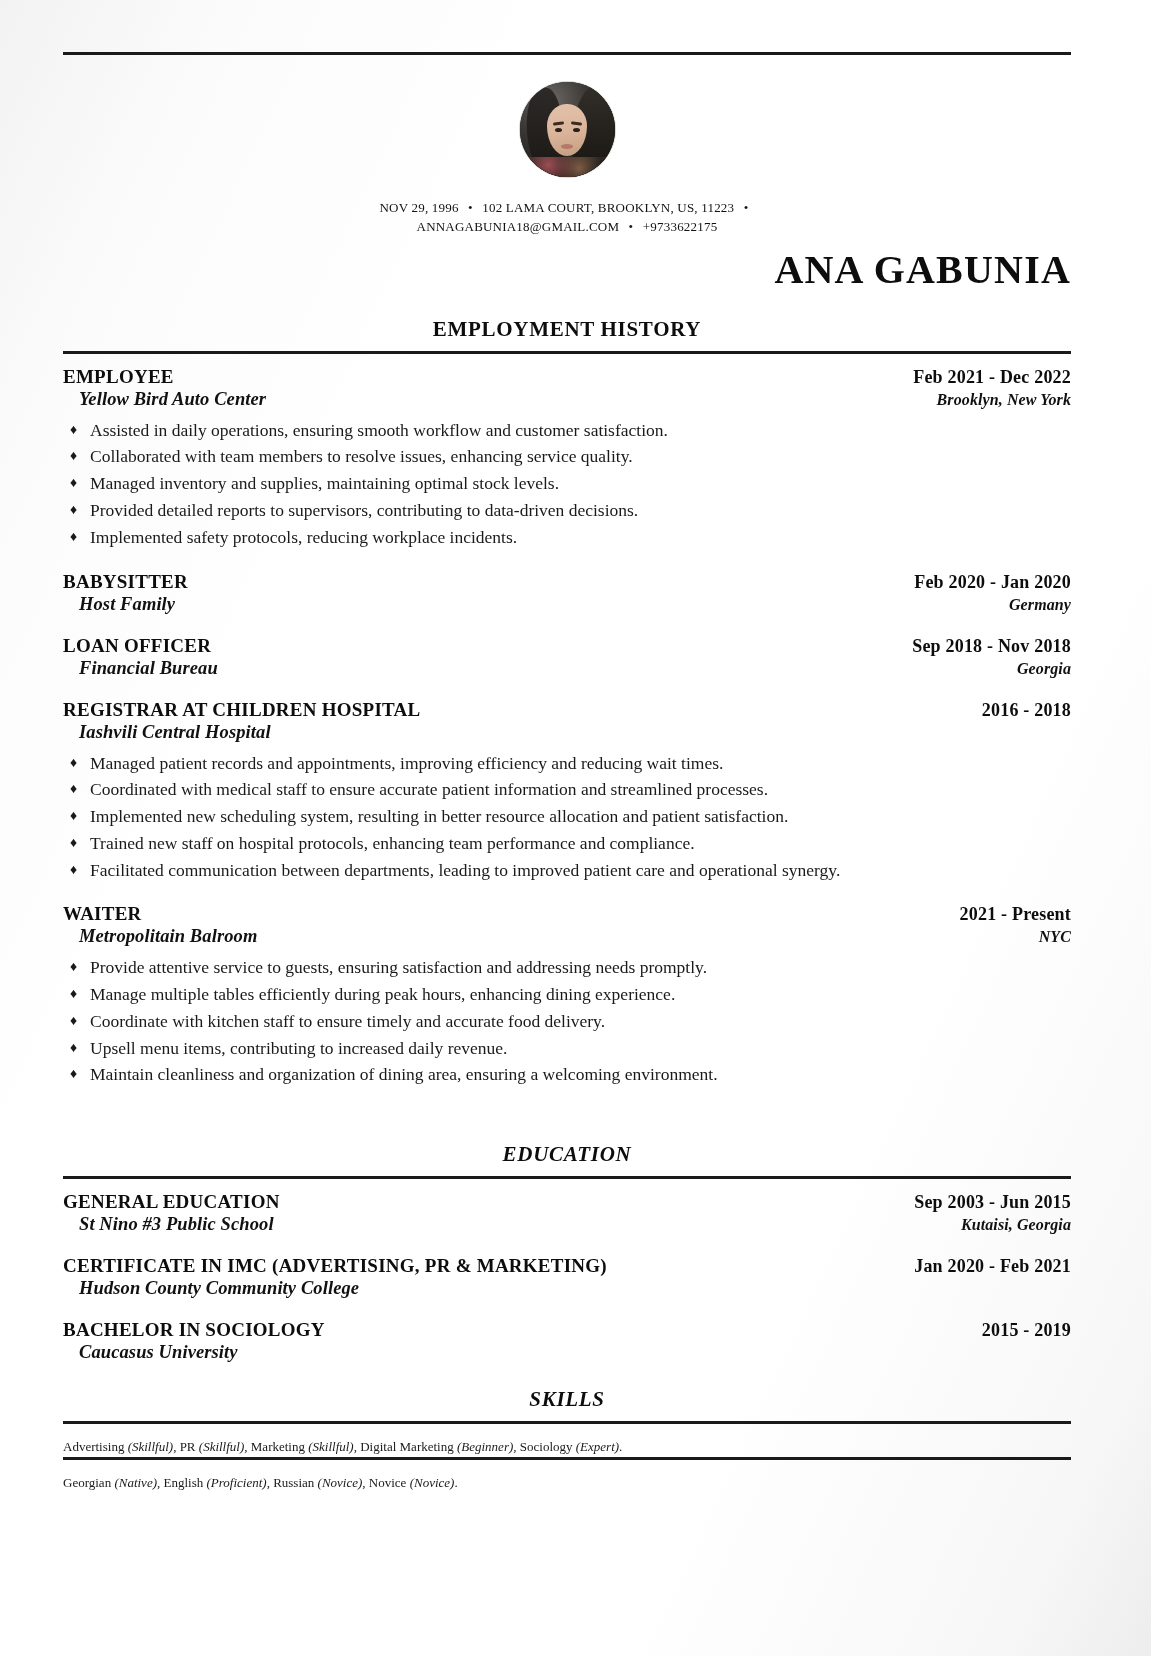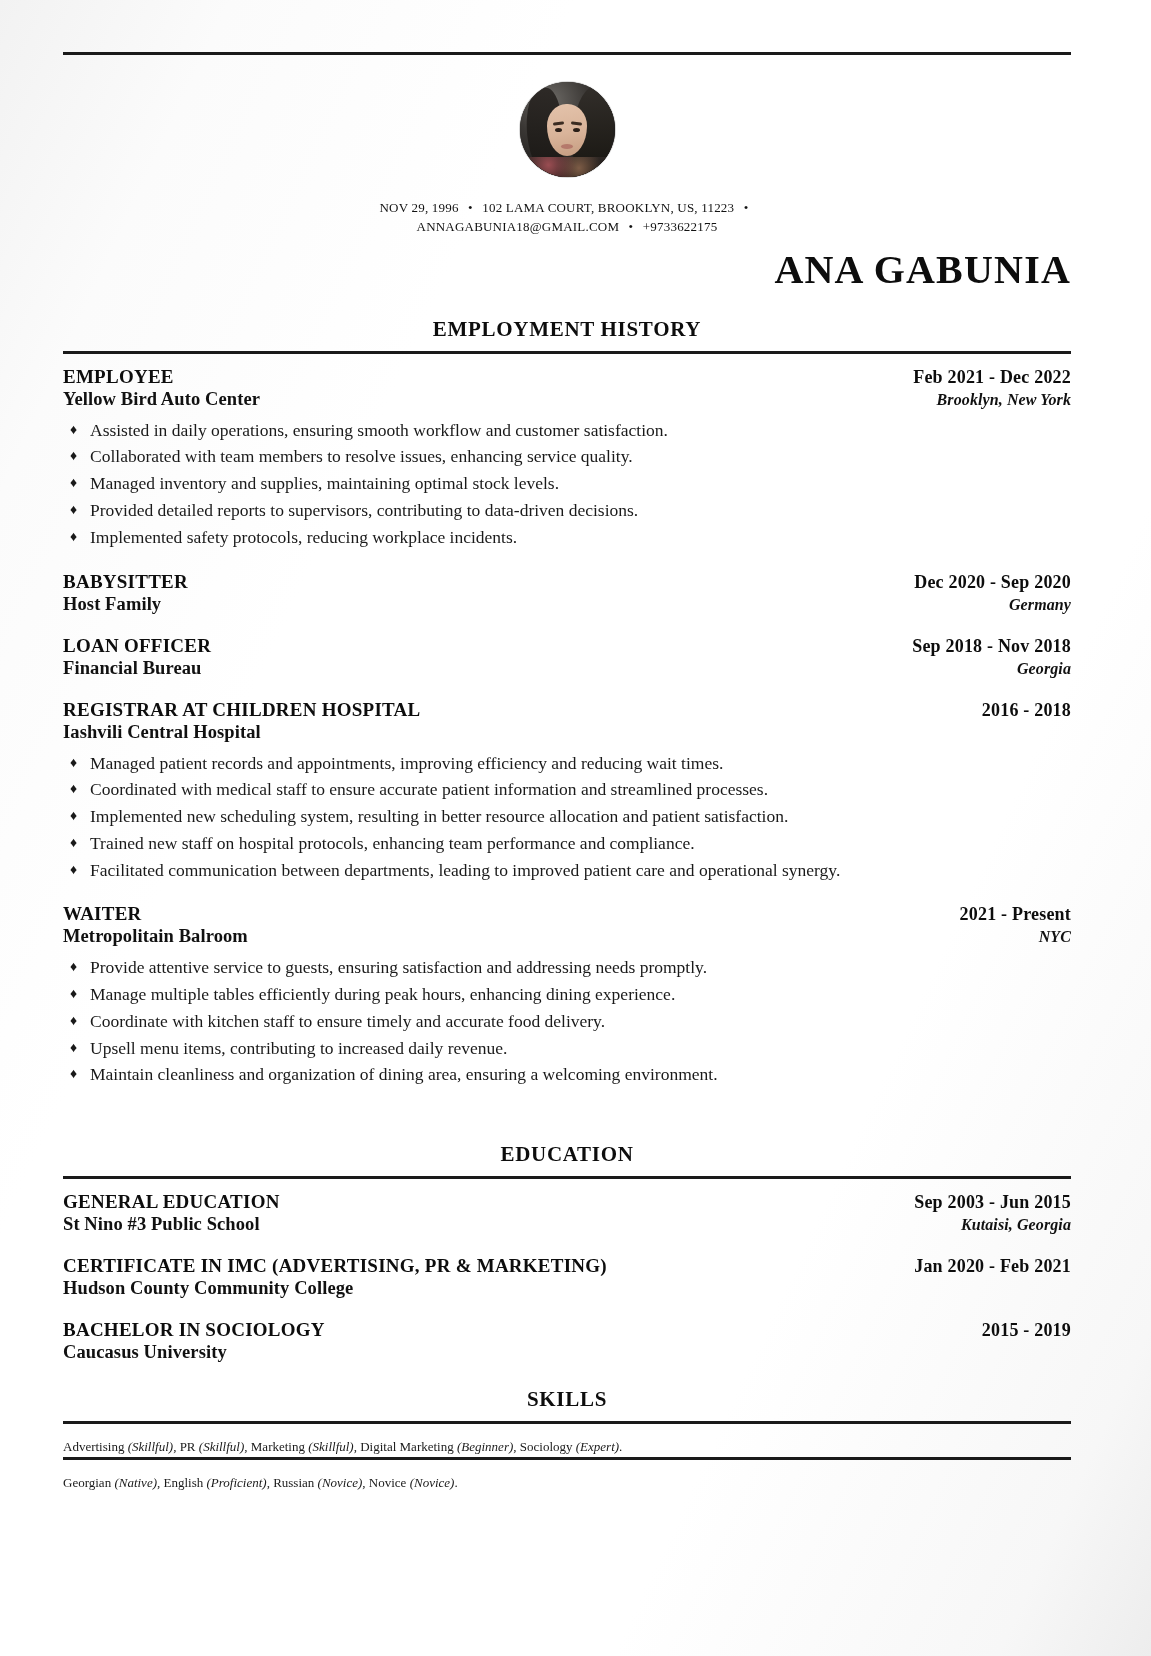--- a/index.html
+++ b/index.html
@@ -147,21 +147,21 @@
 
   .section-title {
     text-align: center;
     font-size: 21px;
     font-weight: bold;
     letter-spacing: 0.7px;
     margin-top: 26px;
     margin-bottom: 9px;
     color: #0d0d0d;
   }
-  .section-title.tight { margin-top: 24px; }
+  .section-title.tight { margin-top: 24px; font-style: italic; }
 
   
   .entries { margin-top: 12px; }
   .entry { margin-bottom: 20px; }
   .entry:last-child { margin-bottom: 0; }
 
   .entry-row {
     display: flex;
     justify-content: space-between;
     align-items: baseline;
@@ -176,23 +176,25 @@
   .e-date {
     font-size: 18px;
     font-weight: bold;
     letter-spacing: 0.2px;
     color: #0d0d0d;
     white-space: nowrap;
     text-align: right;
   }
   .e-org {
     font-size: 18.5px;
+    font-style: italic;
     font-weight: bold;
     color: #111111;
     letter-spacing: 0.1px;
+    margin-left: 16px;
   }
   .e-loc {
     font-size: 16px;
     font-style: italic;
     font-weight: bold;
     color: #111111;
     white-space: nowrap;
     text-align: right;
     letter-spacing: 0.1px;
   }
@@ -285,21 +287,21 @@
             <li><span class="dia">♦</span>Assisted in daily operations, ensuring smooth workflow and customer satisfaction.</li>
             <li><span class="dia">♦</span>Collaborated with team members to resolve issues, enhancing service quality.</li>
             <li><span class="dia">♦</span>Managed inventory and supplies, maintaining optimal stock levels.</li>
             <li><span class="dia">♦</span>Provided detailed reports to supervisors, contributing to data-driven decisions.</li>
             <li><span class="dia">♦</span>Implemented safety protocols, reducing workplace incidents.</li>
           </ul>
         </div>
         <div class="entry">
           <div class="entry-row">
             <div class="e-title">BABYSITTER</div>
-            <div class="e-date">Dec 2020 - Sep 2020</div>
+            <div class="e-date">Feb 2020 - Jan 2020</div>
           </div>
           <div class="entry-row row-sub">
             <div class="e-org">Host Family</div>
             <div class="e-loc">Germany</div>
           </div>
         </div>
         <div class="entry">
           <div class="entry-row">
             <div class="e-title">LOAN OFFICER</div>
             <div class="e-date">Sep 2018 - Nov 2018</div>

